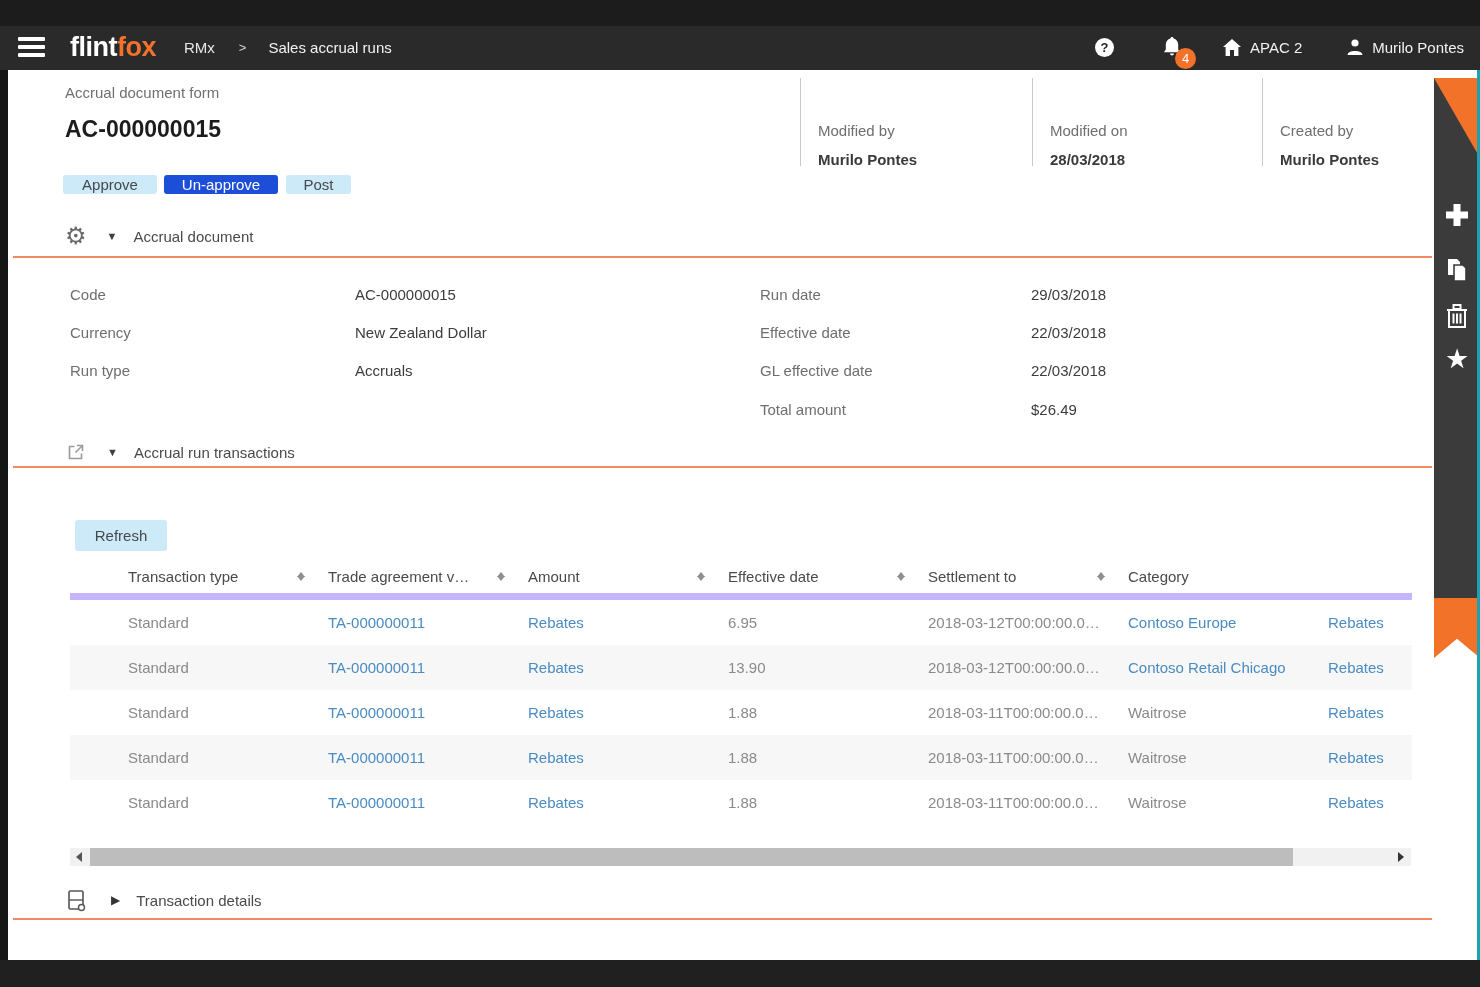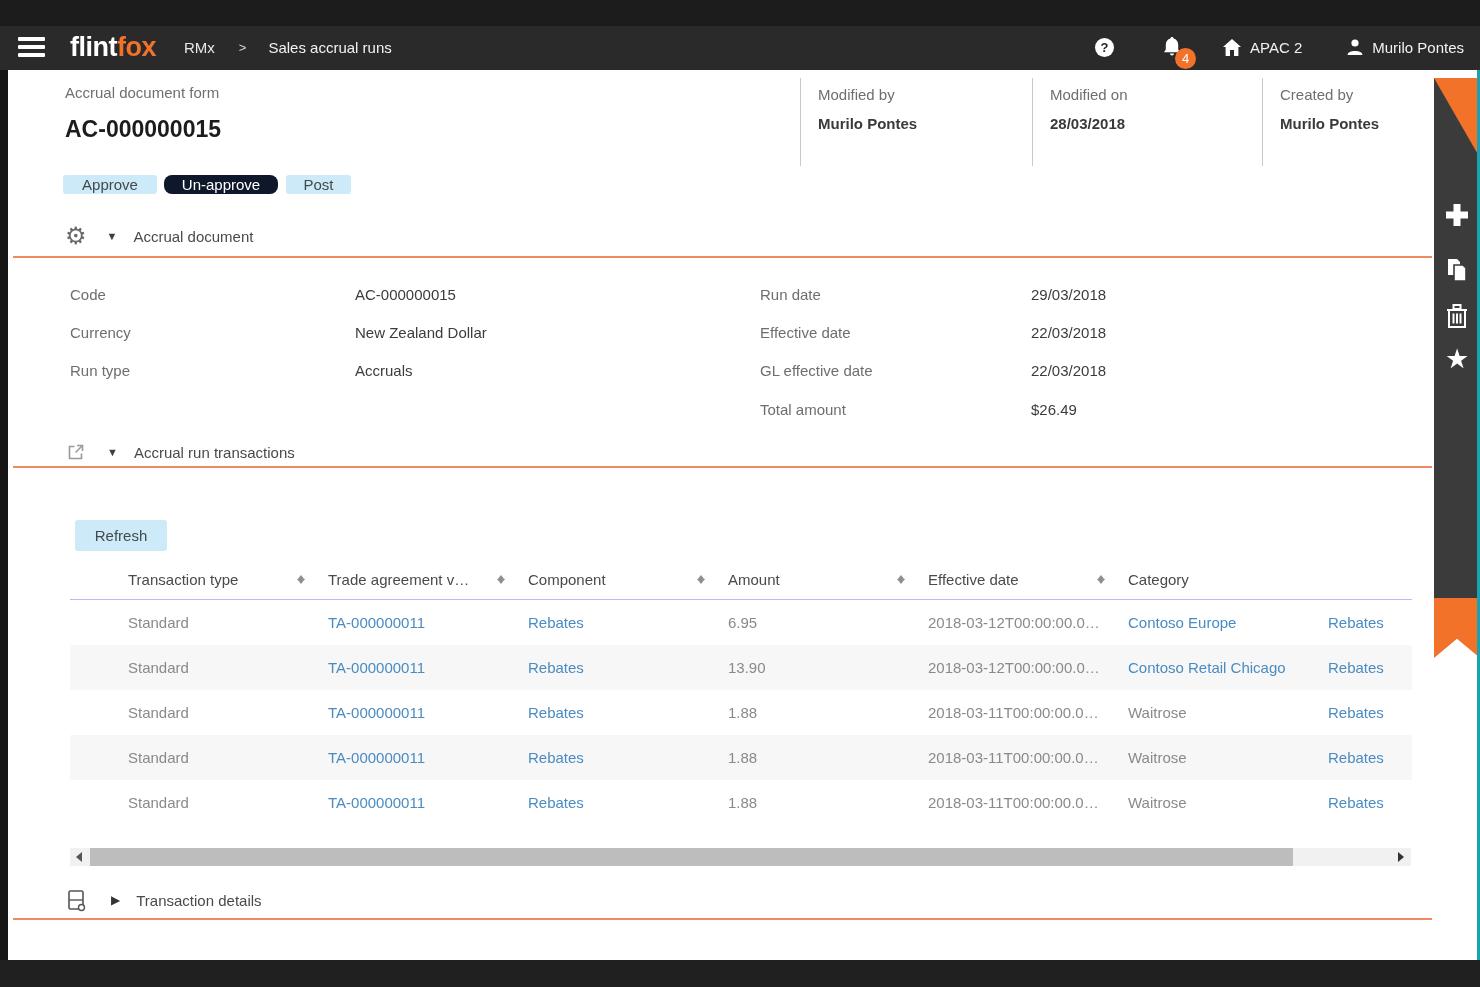--- a/index.html
+++ b/index.html
@@ -29,30 +29,30 @@
   .user-group { margin-left:36px; display:flex; align-items:center; }
   .user-group span { margin-left:8px; font-size:15px; color:#f2f2f2; }
 
   
   #main { position:absolute; top:70px; left:8px; right:0; bottom:27px; background:#ffffff; }
 
   .form-title { position:absolute; left:57px; top:14px; font-size:15px; color:#6f6f6f; }
   .doc-id { position:absolute; left:57px; top:46px; font-size:23px; font-weight:bold; color:#1c1c1c; }
 
   .meta-col { position:absolute; top:8px; height:88px; border-left:1px solid #c9c9c9; padding:8px 0 0 17px; }
-  .meta-col .m-label { font-size:15px; color:#6f6f6f; }
+  .meta-col .m-label { font-size:15px; color:#6f6f6f;margin-top:36px; }
   .meta-col .m-value { margin-top:12px; font-size:15px; font-weight:bold; color:#3a3a3a; }
   #meta-0 { left:792px; width:231px; }
   #meta-1 { left:1024px; width:229px; }
   #meta-2 { left:1254px; width:166px; }
 
   .btn { position:absolute; top:105px; height:19px; border:none; border-radius:3px; font-size:15px;
     font-family:"Liberation Sans", sans-serif; cursor:pointer; }
   .btn.light { background:#cdeaf8; color:#45494c; }
-  .btn.primary { background:#0f172a; color:#ffffff;border-radius:8px; }
+  .btn.primary { background:#1d4ed8; color:#ffffff; }
   #btn-approve { left:55px; width:94px; }
   #btn-unapprove { left:156px; width:114px; }
   #btn-post { left:278px; width:65px; }
 
   .section-head { position:absolute; height:28px; display:flex; align-items:center; cursor:pointer; }
   #sec1 { left:57px; top:152px; }
   #sec2 { left:57px; top:368px; }
   #sec3 { left:57px; top:816px; }
   .gear-glyph { font-size:24px; color:#6a6a6a; line-height:1; }
   .caret-down { font-size:11px; color:#3f3f3f; margin-left:20px; }
@@ -71,21 +71,21 @@
   .col-left .f-value { left:285px; }
   .col-right { left:752px; width:650px; }
   .col-right .f-value { left:271px; }
   .fr-0 { top:216px; } .fr-1 { top:254px;text-decoration:underline; } .fr-2 { top:292px; } .fr-3 { top:331px; }
 
   #btn-refresh { position:absolute; left:67px; top:450px; width:92px; height:31px; top:450px;
     background:#cdeaf8; color:#45494c; border:none; border-radius:3px; font-size:15px; font-family:"Liberation Sans", sans-serif; cursor:pointer; }
 
   
   #table { position:absolute; left:62px; top:490px; width:1342px; }
-  .thead { display:flex; height:40px; align-items:flex-end; border-bottom:1px solid #c4b5fd; }
+  .thead { display:flex; height:40px; align-items:flex-end; border-bottom:7px solid #c4b5fd; }
   .hcell { display:flex; align-items:center; font-size:15px; color:#4a4a4a; height:100%; }
   .hcell .h-label { white-space:nowrap; overflow:hidden; }
   .sort { width:9px; height:17px; position:relative; margin-left:auto; margin-right:22px; cursor:pointer; }
   .sort::before { content:""; position:absolute; top:0; left:0; border:4px solid transparent; border-bottom:5px solid #8f8f8f; }
   .sort::after  { content:""; position:absolute; bottom:0; left:0; border:4px solid transparent; border-top:5px solid #8f8f8f; }
   .hcell:nth-child(1), .trow .cell:nth-child(1) { width:258px; padding-left:58px; }
   .hcell:nth-child(2), .trow .cell:nth-child(2) { width:200px; }
   .hcell:nth-child(3), .trow .cell:nth-child(3) { width:200px; }
   .hcell:nth-child(4), .trow .cell:nth-child(4) { width:200px; }
   .hcell:nth-child(5), .trow .cell:nth-child(5) { width:200px; }
@@ -252,29 +252,29 @@
     <div class="thead">
       <div class="hcell">
           <span class="h-label">Transaction type</span>
           <span class="sort"></span>
         </div>
       <div class="hcell">
           <span class="h-label">Trade agreement v…</span>
           <span class="sort"></span>
         </div>
       <div class="hcell">
-          <span class="h-label">Component</span>
-          <span class="sort"></span>
-        </div>
-      <div class="hcell">
           <span class="h-label">Amount</span>
           <span class="sort"></span>
         </div>
       <div class="hcell">
           <span class="h-label">Effective date</span>
+          <span class="sort"></span>
+        </div>
+      <div class="hcell">
+          <span class="h-label">Settlement to</span>
           <span class="sort"></span>
         </div>
       <div class="hcell">
           <span class="h-label">Category</span>
         </div>
     </div>
     <div id="tbody">
         <div class="trow">
           <div class="cell plain">Standard</div>
           <div class="cell link">TA-000000011</div>

